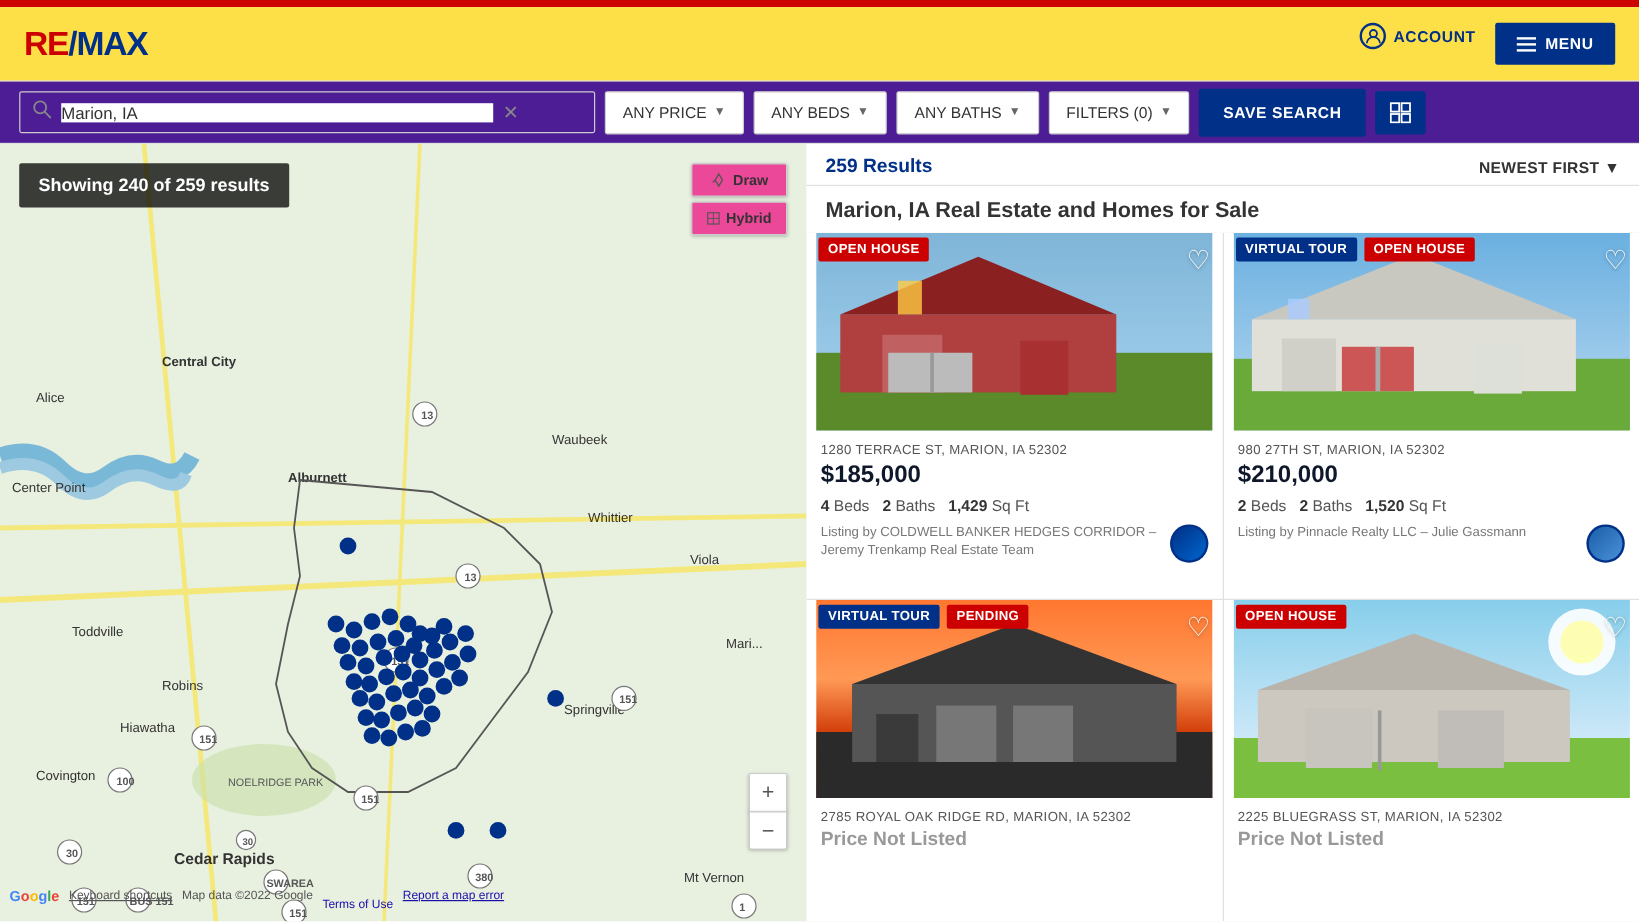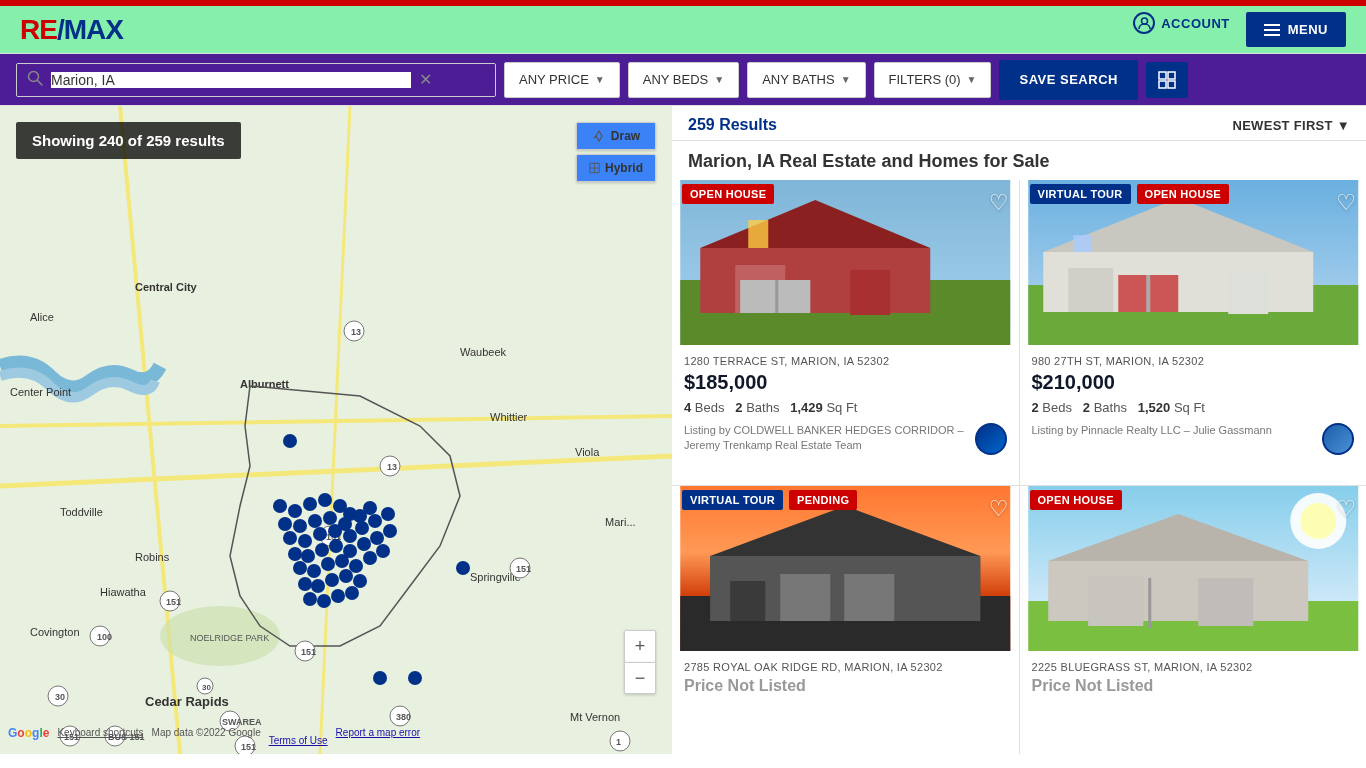--- a/index.html
+++ b/index.html
@@ -8,23 +8,23 @@
     
     .header {
       height: 6px;
       background: #cc0000;
     }
     .nav-bar {
       display: flex;
       align-items: center;
       justify-content: space-between;
       padding: 0 20px;
-      height: 48px;
+      height: 62px;
       border-bottom: 1px solid #e0e0e0;
-      background: #86efac;
+      background: #fde047;
     }
     .logo {
       display: flex;
       align-items: center;
     }
     .logo-text {
       font-size: 28px;
       font-weight: 900;
       color: #cc0000;
       letter-spacing: -1px;
@@ -183,21 +183,21 @@
     .map-controls-top-right {
       position: absolute;
       top: 16px;
       right: 16px;
       display: flex;
       flex-direction: column;
       gap: 4px;
       z-index: 10;
     }
     .map-tool-btn {
-      background: #3b82f6;
+      background: #ec4899;
       border: 1px solid #ccc;
       border-radius: 2px;
       padding: 6px 12px;
       font-size: 12px;
       font-weight: 600;
       color: #333;
       cursor: pointer;
       display: flex;
       align-items: center;
       gap: 5px;
@@ -644,21 +644,21 @@
       </button>
     </div>
 
     
     <div class="map-footer">
       <span class="google-logo">
         <span class="g-g">G</span><span class="g-o">o</span><span class="g-o2">o</span><span class="g-g">g</span><span class="g-l">l</span><span class="g-e">e</span>
       </span>
       <span style="cursor:pointer; text-decoration:underline;">Keyboard shortcuts</span>
       <span>Map data ©2022 Google</span>
-      <span style="cursor:pointer; text-decoration:underline; color:#1a0dab;margin-top:16px;">Terms of Use</span>
+      <span style="cursor:pointer; color:#1a0dab;margin-top:16px;">Terms of Use</span>
       <span style="cursor:pointer; text-decoration:underline; color:#1a0dab;">Report a map error</span>
     </div>
   </div>
 
   <div class="listings-section">
     <div class="listings-header">
       <span class="results-count">259 Results</span>
       <button class="sort-btn">
         <span>NEWEST FIRST</span>
         <span>▼</span>

